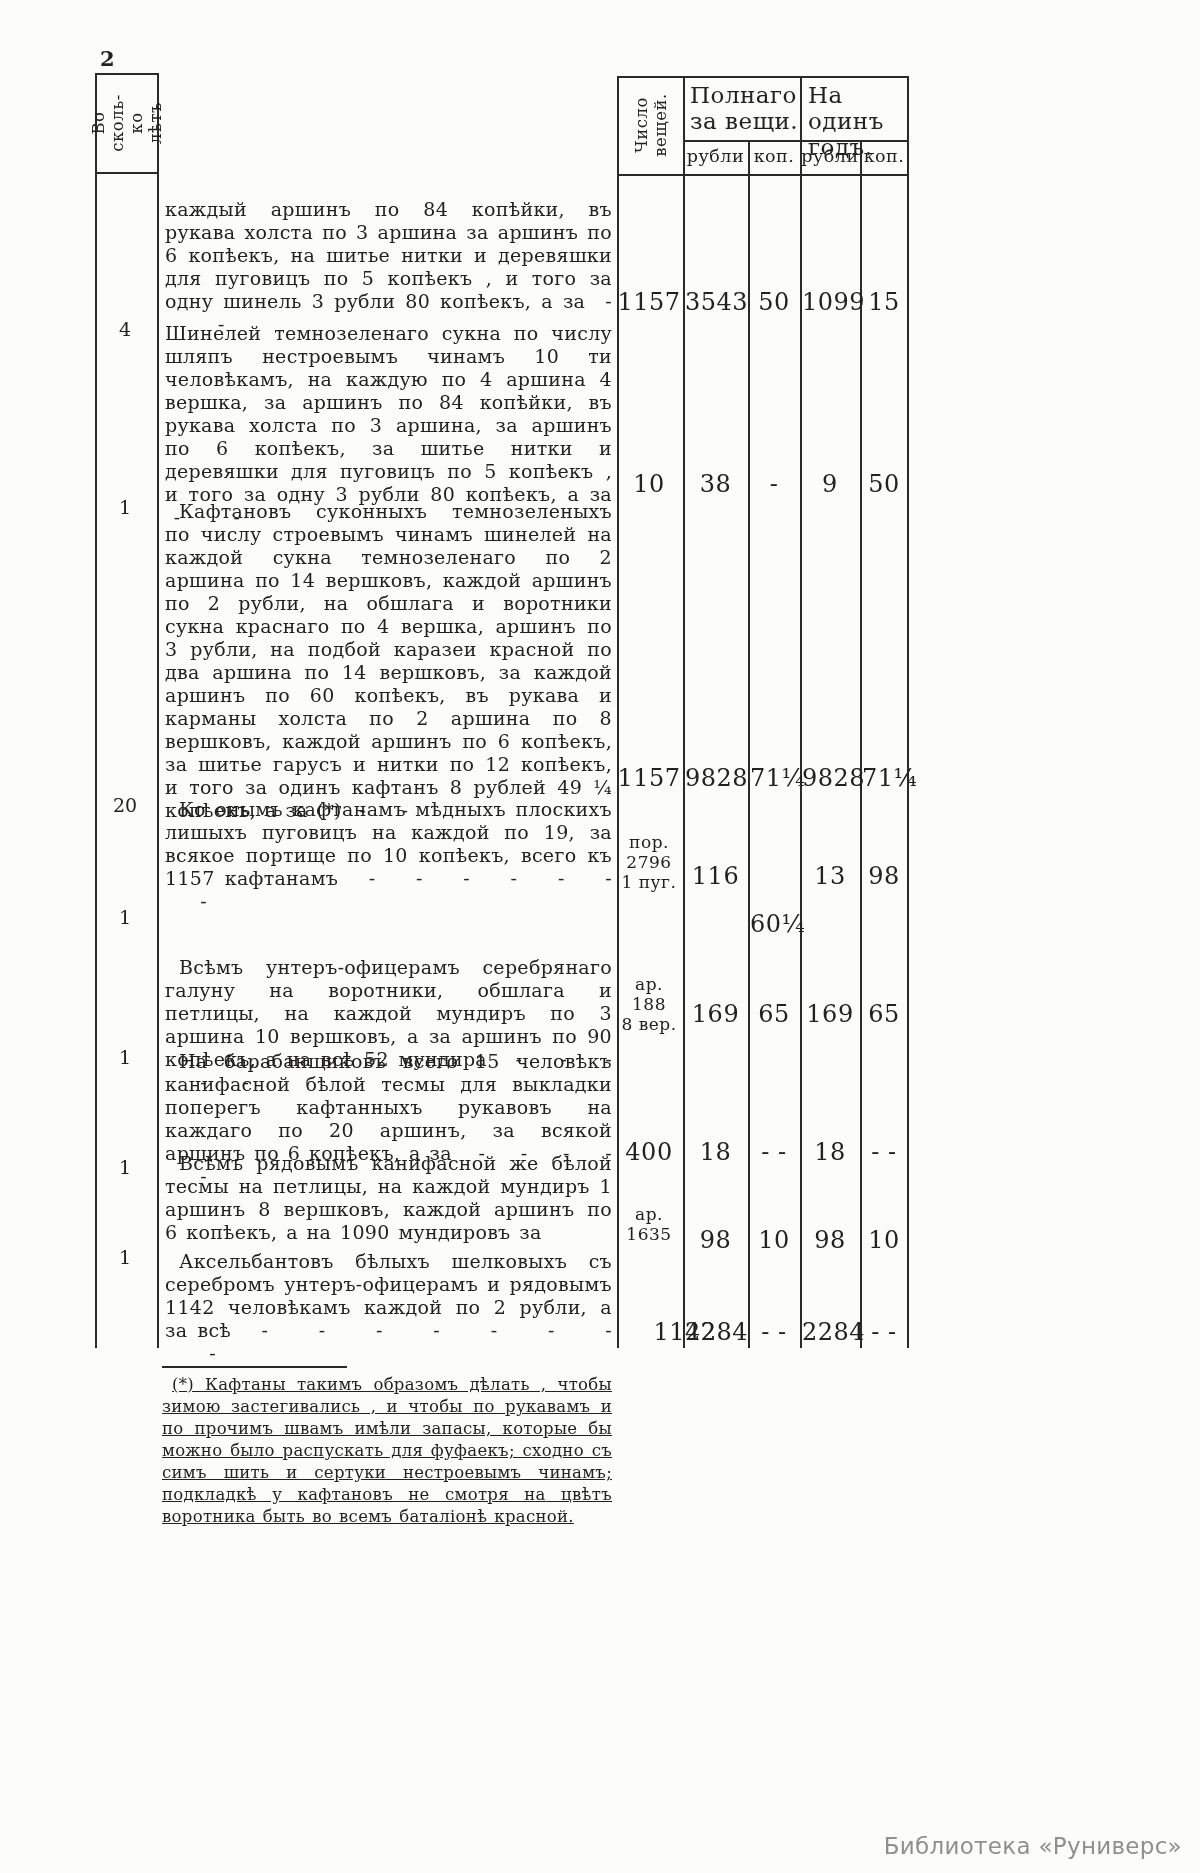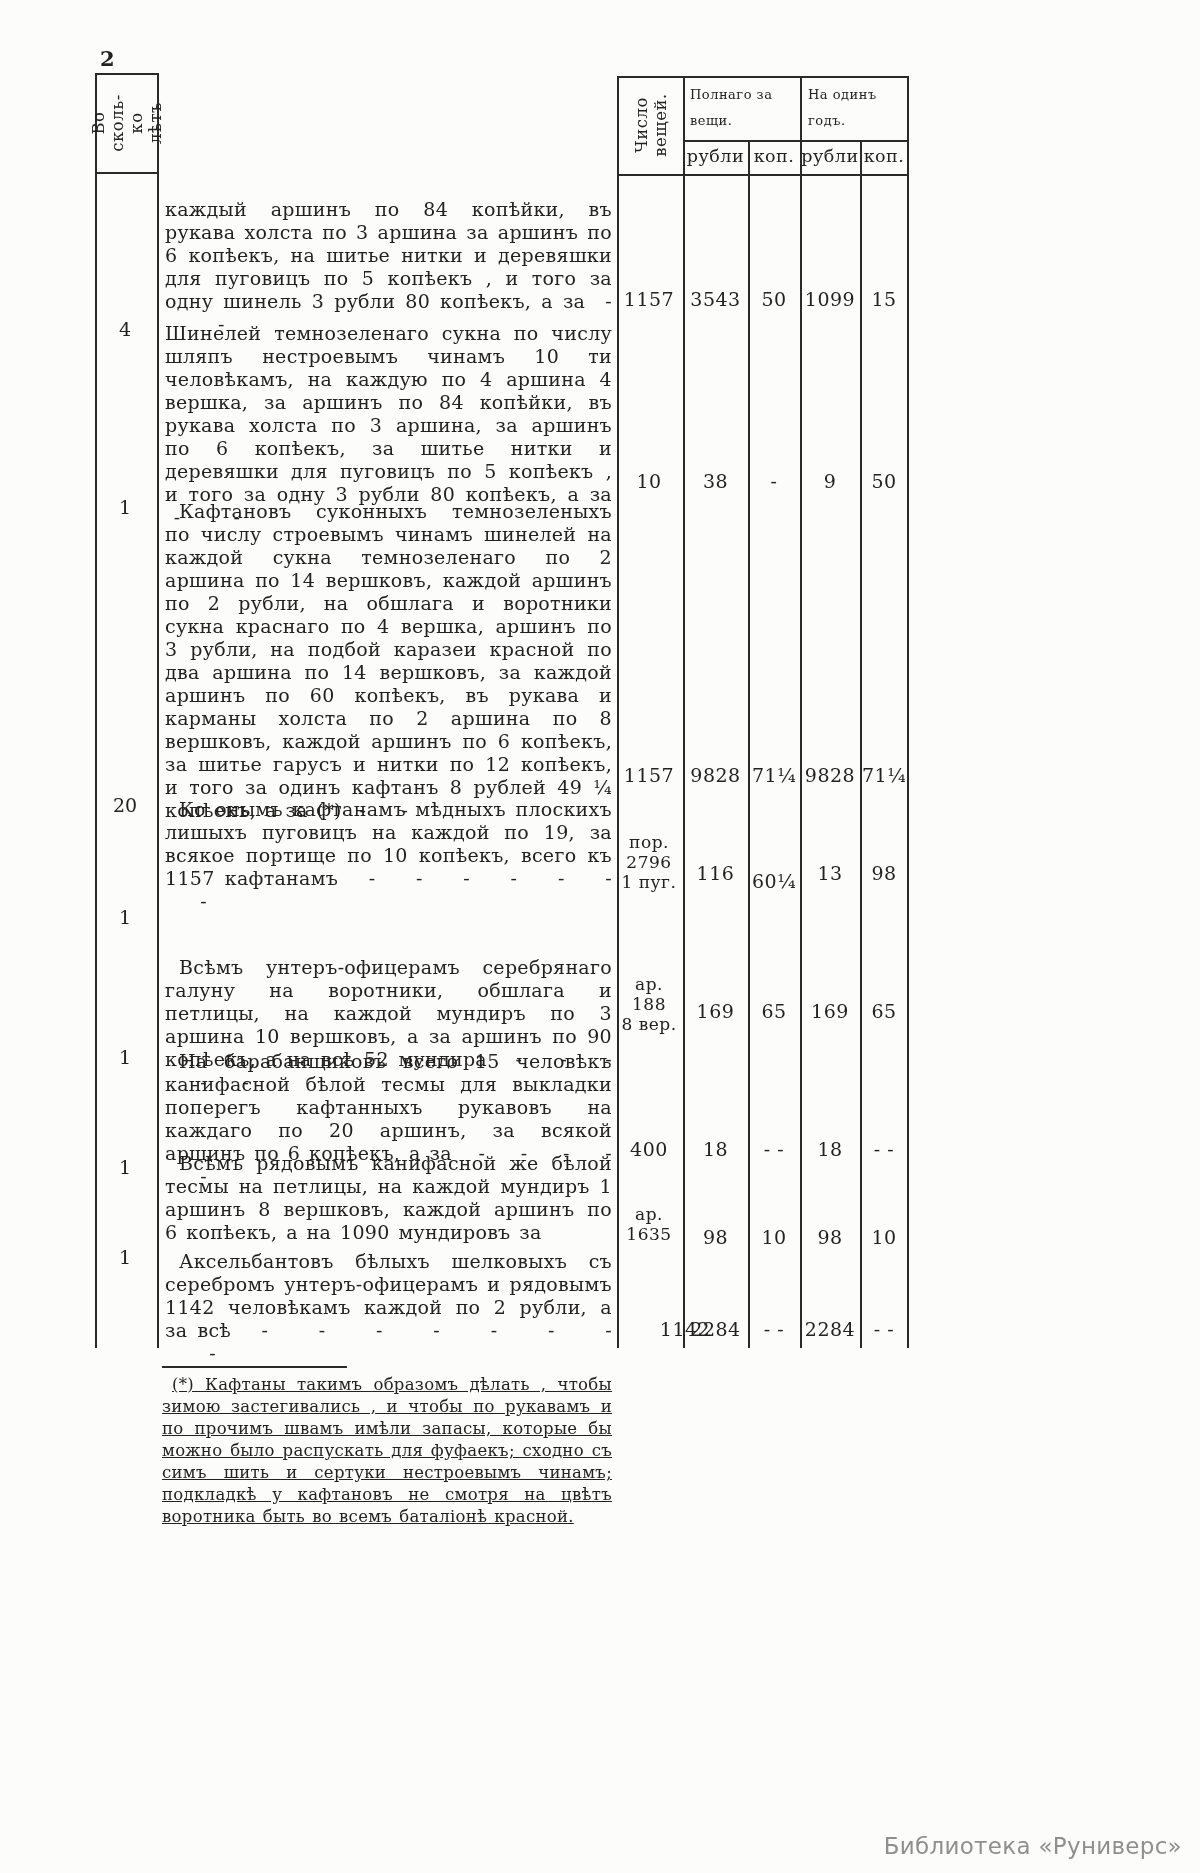--- a/index.html
+++ b/index.html
@@ -12,30 +12,30 @@
     overflow:hidden;
     margin:0 auto;
   }
   .line{position:absolute;background:#2b2a27;}
   .vline{width:2px;}
   .hline{height:2px;}
   .page-num{position:absolute;font-size:21px;font-weight:bold;}
   .vcell{position:absolute;display:flex;align-items:center;justify-content:center;}
   .vcell .vtxt{transform:rotate(-90deg);white-space:pre-line;text-align:center;
     font-size:16.5px;line-height:19px;letter-spacing:0.5px;}
-  .hdr-group{position:absolute;text-align:left;font-size:13px;line-height:26px;letter-spacing:0.5px;}
+  .hdr-group{position:absolute;text-align:left;font-size:23px;line-height:26px;letter-spacing:0.5px;}
   .hdr-sub{position:absolute;text-align:center;font-size:17.5px;letter-spacing:0.5px;}
   .marginal{position:absolute;left:95px;width:60px;text-align:center;font-size:19px;}
   .row-text{
     position:absolute;left:165px;width:447px;
     font-size:19px;line-height:23px;
     text-align:justify;letter-spacing:0.3px;word-spacing:2.5px;
   }
   .indent{text-indent:14px;}
-  .cell{position:absolute;font-size:19px;text-align:center;letter-spacing:0.5px;}
+  .cell{position:absolute;font-size:24px;text-align:center;letter-spacing:0.5px;}
   .c-count{left:617px;width:64px;}
   .c-frub {left:685px;width:61px;}
   .c-fkop {left:750px;width:48px;}
   .c-yrub {left:802px;width:56px;}
   .c-ykop {left:862px;width:44px;}
   .c-multi{white-space:pre-line;font-size:17px;line-height:20px;}
   .footnote{
     position:absolute;left:162px;width:450px;
     font-size:16.5px;line-height:22px;
     text-align:justify;text-indent:10px;letter-spacing:0.3px;word-spacing:1.5px;text-decoration:underline;
@@ -105,21 +105,21 @@
   <div class="cell c-fkop" style="top:764px;">71¼</div>
   <div class="cell c-yrub" style="top:764px;">9828</div>
   <div class="cell c-ykop" style="top:764px;">71¼</div>
 
   <div class="marginal" style="top:794px;">20</div>
   <div class="row-text indent" style="top:798px;">Ко онымъ кафтанамъ мѣдныхъ плоскихъ лишыхъ пуговицъ на каждой по 19, за всякое портище по 10 копѣекъ, всего къ 1157 кафтанамъ &nbsp;&nbsp;-&nbsp;&nbsp;&nbsp;&nbsp;-&nbsp;&nbsp;&nbsp;&nbsp;-&nbsp;&nbsp;&nbsp;&nbsp;-&nbsp;&nbsp;&nbsp;&nbsp;-&nbsp;&nbsp;&nbsp;&nbsp;-&nbsp;&nbsp;&nbsp;&nbsp;-</div>
   <div class="cell c-count c-multi" style="top:832px;">пор.
 2796
 1 пуг.</div>
   <div class="cell c-frub" style="top:862px;">116</div>
-  <div class="cell c-fkop" style="top:870px;">60¼</div>
+  <div class="cell c-fkop" style="top:910px;">60¼</div>
   <div class="cell c-yrub" style="top:862px;">13</div>
   <div class="cell c-ykop" style="top:862px;">98</div>
 
   <div class="marginal" style="top:906px;">1</div>
   <div class="row-text indent" style="top:956px;">Всѣмъ унтеръ-офицерамъ серебрянаго галуну на воротники, обшлага и петлицы, на каждой мундиръ по 3 аршина 10 вершковъ, а за аршинъ по 90 копѣекъ, а на всѣ 52 мундира &nbsp;&nbsp;-&nbsp;&nbsp;&nbsp;&nbsp;-&nbsp;&nbsp;&nbsp;&nbsp;-&nbsp;&nbsp;&nbsp;&nbsp;-&nbsp;&nbsp;&nbsp;&nbsp;-</div>
   <div class="cell c-count c-multi" style="top:974px;">ар.
 188
 8 вер.</div>
   <div class="cell c-frub" style="top:1000px;">169</div>
   <div class="cell c-fkop" style="top:1000px;">65</div>

